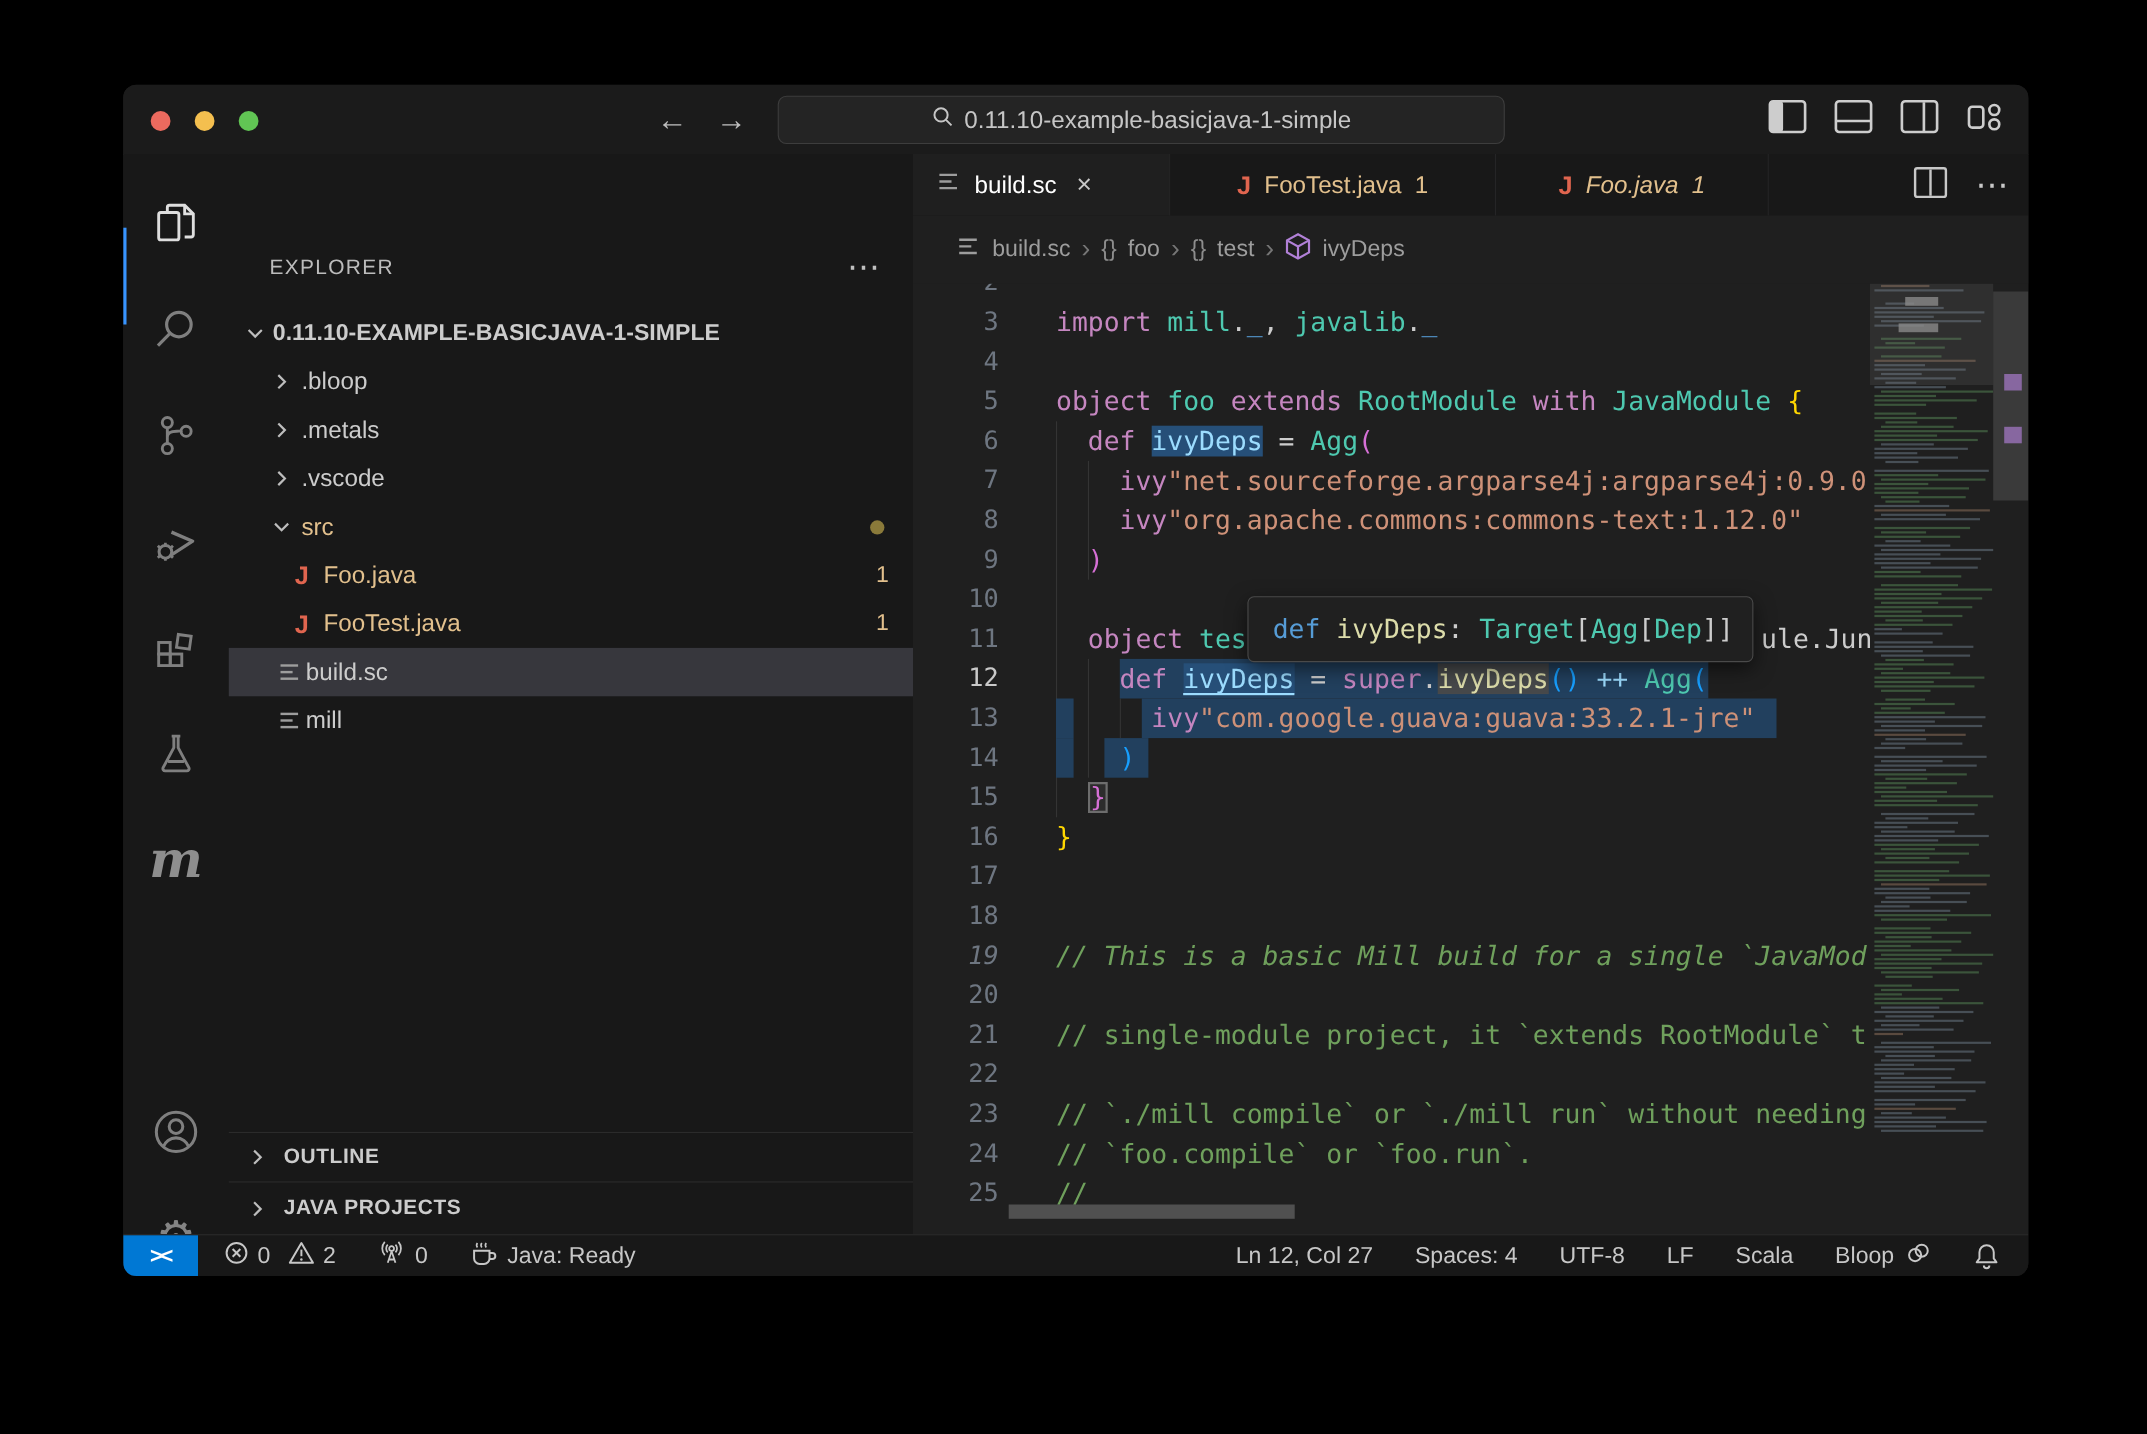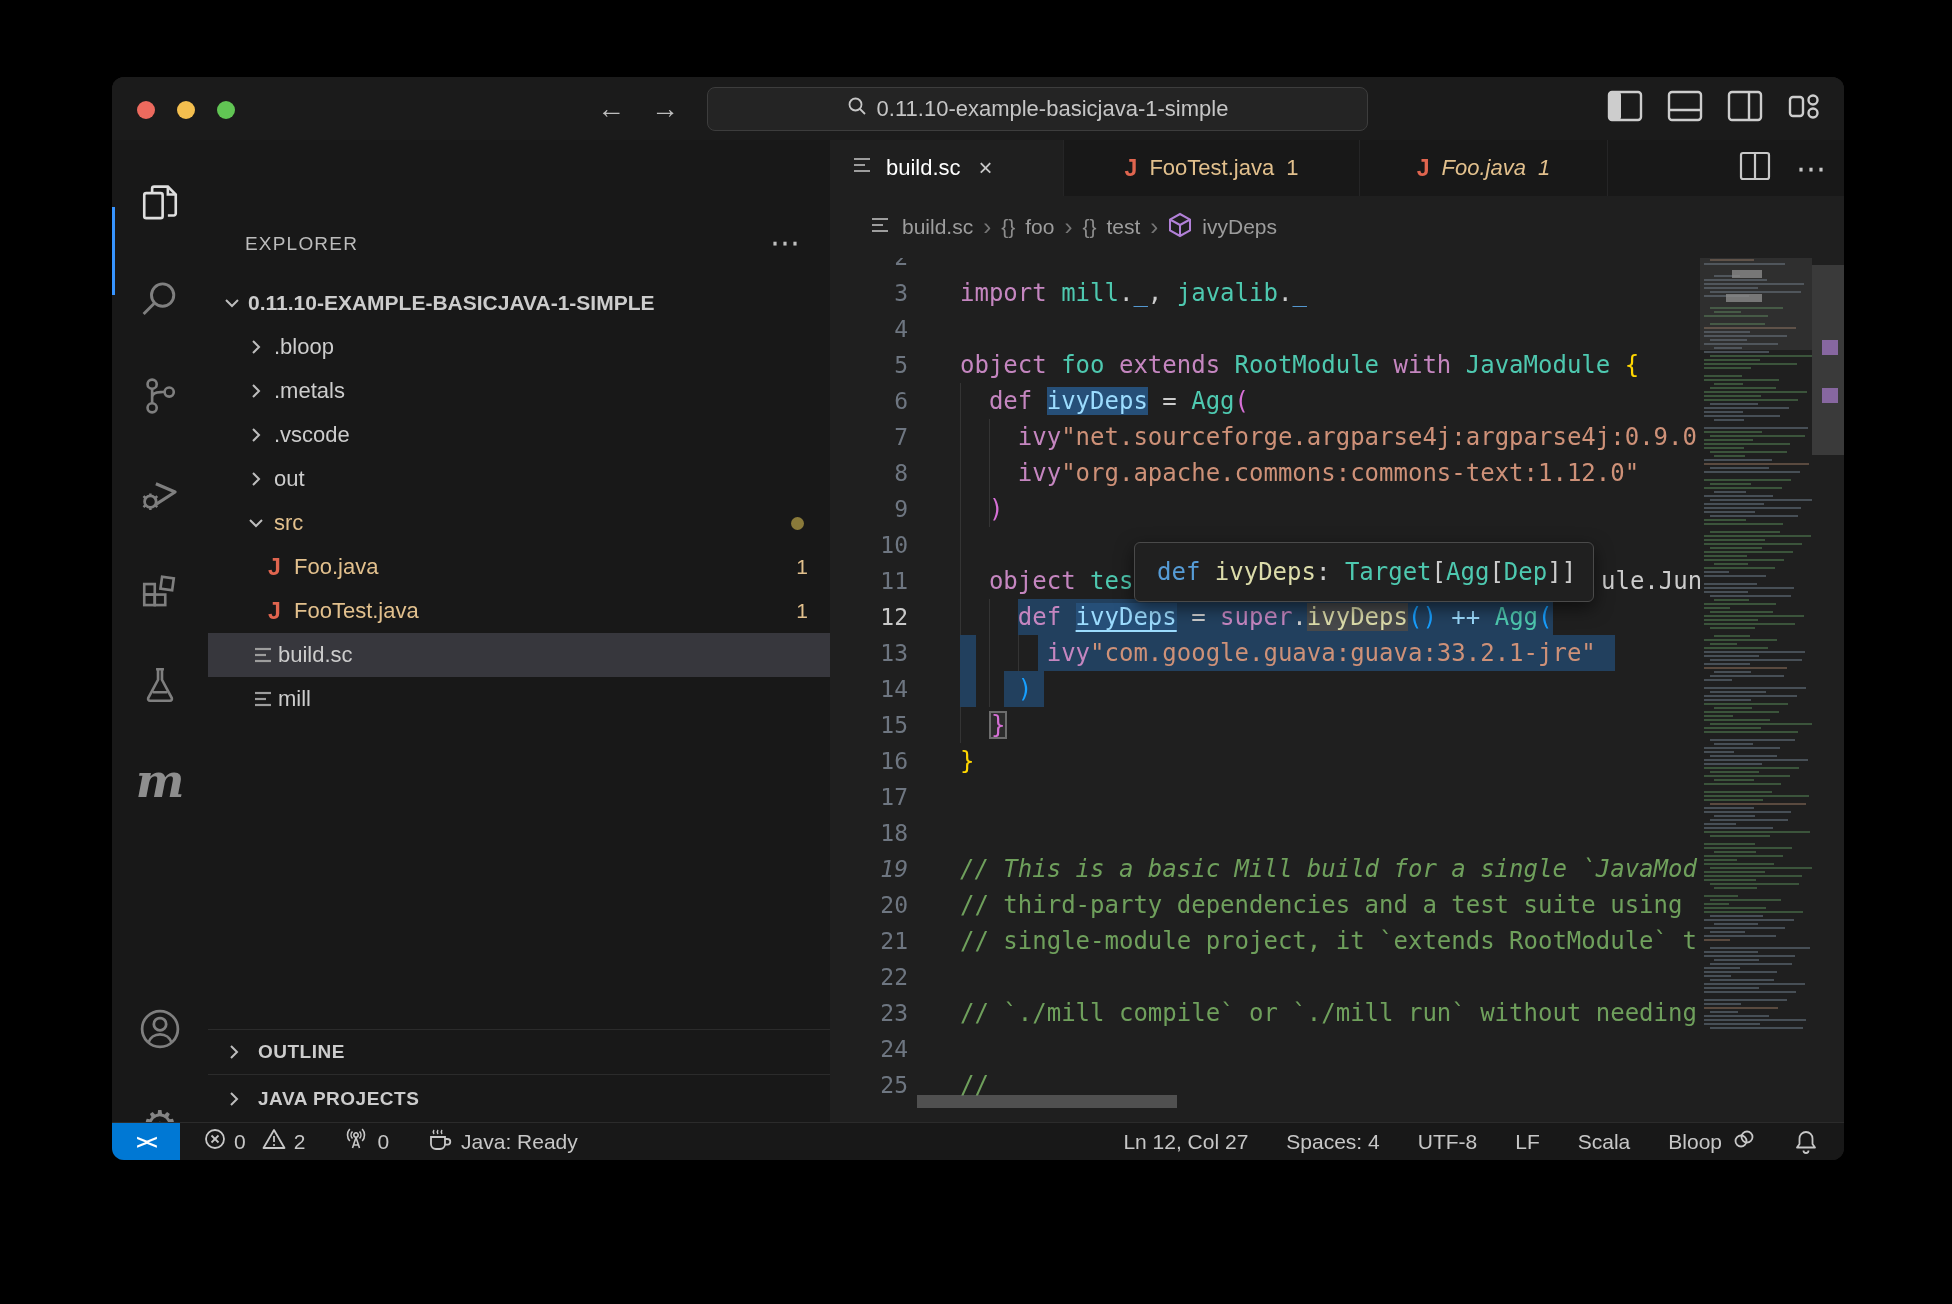--- a/index.html
+++ b/index.html
@@ -226,28 +226,20 @@
             <span class="lbl" style="left:66px">.metals</span>
           </div>
           <div class="trow">
             <span class="chev" style="left:38px">
               <svg width="20" height="20" viewBox="0 0 20 20">
                 <path d="M7 4 L13 10 L7 16" fill="none" stroke="#bdbdbd" stroke-width="2"></path>
               </svg>
             </span>
             <span class="lbl" style="left:66px">.vscode</span>
           </div>
-          <div class="trow">
-            <span class="chev" style="left:38px">
-              <svg width="20" height="20" viewBox="0 0 20 20">
-                <path d="M7 4 L13 10 L7 16" fill="none" stroke="#bdbdbd" stroke-width="2"></path>
-              </svg>
-            </span>
-            <span class="lbl" style="left:66px">out</span>
-          </div>
           <div class="trow gold">
             <span class="chev" style="left:38px">
               <svg width="20" height="20" viewBox="0 0 20 20">
                 <path d="M4 7 L10 13 L16 7" fill="none" stroke="#bdbdbd" stroke-width="2"></path>
               </svg>
             </span>
             <span class="lbl" style="left:66px">src</span>
             <span class="dot"></span>
           </div>
           <div class="trow gold">
@@ -376,25 +368,25 @@
             <div class="cline" style="top: 288px;"><span class="gut">10</span><span class="ctext"></span></div>
             <div class="cline" style="top: 324px;"><span class="gut">11</span><span class="ctext"><span class="df">  </span><span class="kw">object </span><span class="ty">tes</span></span></div>
             <div class="cline" style="top: 360px;"><span class="gut cur">12</span><span class="ctext"><span class="df">    </span><span class="kw">def </span><span class="lnk">ivyDeps</span><span class="df"> = </span><span class="kw">super</span><span class="df">.</span><span class="hov">ivyDeps</span><span class="b3">()</span><span class="df"> </span><span class="vb">++</span><span class="df"> </span><span class="ty">Agg</span><span class="b3">(</span></span></div>
             <div class="cline" style="top: 396px;"><span class="gut">13</span><span class="ctext"><span class="df">      </span><span class="kw">ivy</span><span class="st">"com.google.guava:guava:33.2.1-jre"</span></span></div>
             <div class="cline" style="top: 432px;"><span class="gut">14</span><span class="ctext"><span class="df">    </span><span class="b3">)</span></span></div>
             <div class="cline" style="top: 468px;"><span class="gut">15</span><span class="ctext"><span class="df">  </span><span class="b2m">}</span></span></div>
             <div class="cline" style="top: 504px;"><span class="gut">16</span><span class="ctext"><span class="b1">}</span></span></div>
             <div class="cline" style="top: 540px;"><span class="gut">17</span><span class="ctext"></span></div>
             <div class="cline" style="top: 576px;"><span class="gut">18</span><span class="ctext"></span></div>
             <div class="cline" style="top: 612px; font-style: italic;"><span class="gut">19</span><span class="ctext"><span class="cm">// This is a basic Mill build for a single `JavaMod</span></span></div>
-            <div class="cline" style="top: 648px;"><span class="gut">20</span><span class="ctext"><span class="cm">// third-party dependencies and a test suite using </span></span></div>
+            <div class="cline" style="top: 648px;"><span class="gut">20</span></div>
             <div class="cline" style="top: 684px;"><span class="gut">21</span><span class="ctext"><span class="cm">// single-module project, it `extends RootModule` t</span></span></div>
             <div class="cline" style="top: 720px;"><span class="gut">22</span></div>
             <div class="cline" style="top: 756px;"><span class="gut">23</span><span class="ctext"><span class="cm">// `./mill compile` or `./mill run` without needing</span></span></div>
-            <div class="cline" style="top: 792px;"><span class="gut">24</span></div>
+            <div class="cline" style="top: 792px;"><span class="gut">24</span><span class="ctext"><span class="cm">// `foo.compile` or `foo.run`.</span></span></div>
             <div class="cline" style="top: 828px;"><span class="gut">25</span><span class="ctext"><span class="cm">//</span></span></div>
           </div>
         <div class="fragment11" style="left:771px;top:324px;">ule.Jun</div>
         <div class="hscroll"></div>
       </div>
 
       <div class="tooltip" id="tooltip"><span class="kw2">def</span><span class="df"> </span><span class="fn">ivyDeps</span><span class="df">: </span><span class="ty">Target</span><span class="df">[</span><span class="ty">Agg</span><span class="df">[</span><span class="ty">Dep</span><span class="df">]]</span></div>
 
       <div class="minimap" id="minimap">
           <div class="mrow" style="top: 0px; left: 14px; width: 25px; background: rgb(104, 118, 131);"></div>

